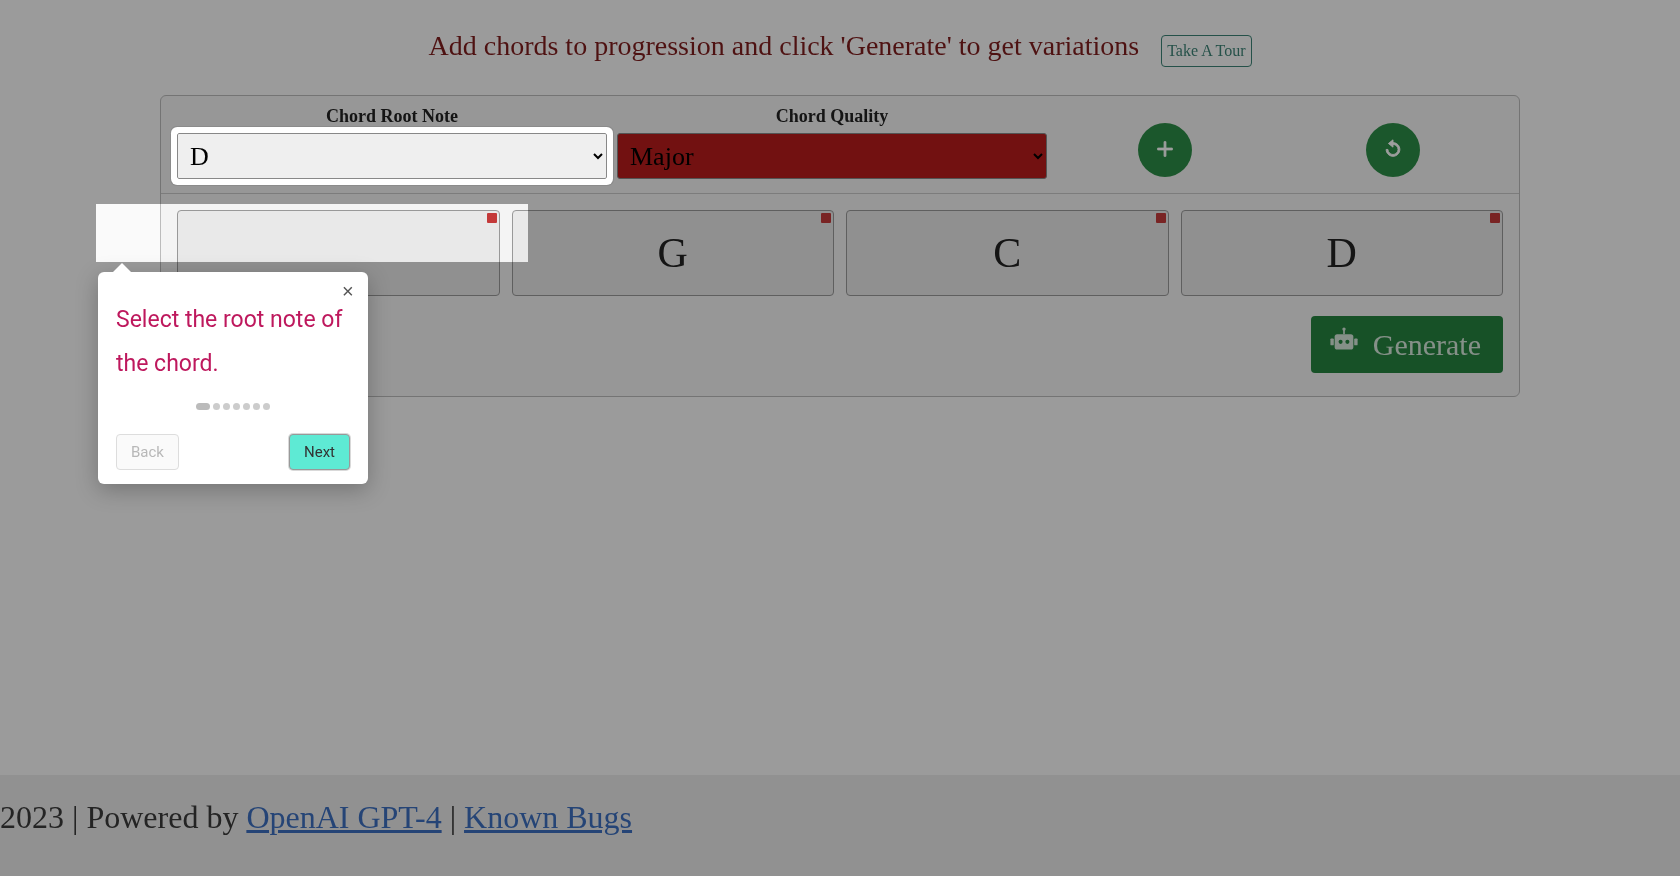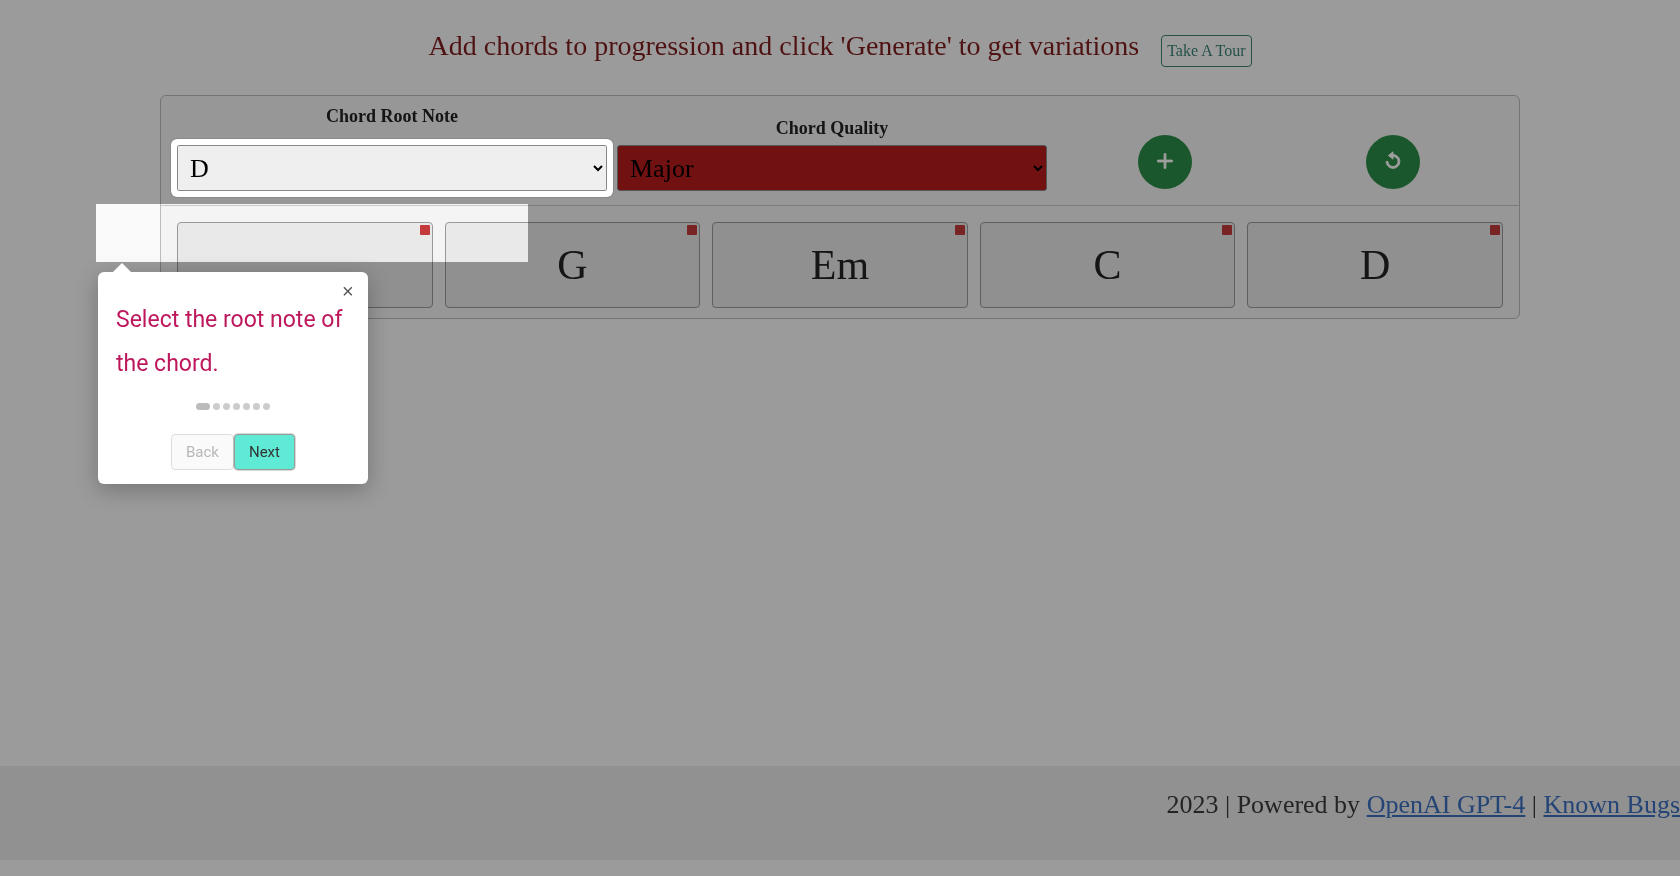--- a/index.html
+++ b/index.html
@@ -70,21 +70,21 @@
     display:flex;
     align-items:flex-end;
     padding:10px 16px 14px;
     border-bottom:1px solid #c9c9c9;
   }
   .col{
     display:flex;
     flex-direction:column;
     align-items:center;
   }
-  .col.root{width:430px;position:relative;gap:12px;}
+  .col.root{width:430px;position:relative;}
   .col.quality{width:430px;margin-left:10px;}
   .col.add{flex:1;align-items:center;justify-content:flex-end;padding-bottom:2px;}
   .col.refresh{width:220px;align-items:center;justify-content:flex-end;padding-bottom:2px;}
   .control-label{
     font-weight:700;
     font-size:18px;
     color:#222;
     margin-bottom:6px;
   }
   .select{
@@ -156,24 +156,24 @@
     border-radius:4px;
     font-family:Georgia,serif;
     font-size:30px;
     padding:10px 22px 10px 16px;
     display:flex;align-items:center;gap:12px;
     cursor:pointer;
   }
   .generate-btn svg{width:34px;height:30px;fill:#d7e9dc;}
   footer{
     position:absolute;
-    bottom:16px;left:0;width:100%;
+    bottom:0;left:0;width:100%;
     background:#eaeaea;
-    text-align:right;
-    font-size:26px;
+    text-align:left;
+    font-size:32px;
     color:#3a3a3a;
     padding:24px 0 40px;
     font-family:Georgia,serif;
   }
   footer a{
     color:#3c6fbf;
     text-decoration:underline;
   }
   
   .mask{
@@ -225,21 +225,21 @@
     display:flex;justify-content:center;gap:3px;
   }
   .popover .dots span{
     width:7px;height:7px;border-radius:50%;
     background:#ccc;display:inline-block;
   }
   .popover .dots span.active{
     width:14px;border-radius:4px;background:#bbb;
   }
   .popover .nav{
-    display:flex;justify-content:center;
+    display:flex;justify-content:space-between;
   }
   .popover .nav button{
     font-family:inherit;font-size:15px;
     padding:8px 14px;border-radius:4px;
     border:1px solid #bbb;background:#f4f4f4;
     cursor:pointer;
   }
   .popover .nav button:disabled{
     color:#b8b8b8;border-color:#ddd;background:#fafafa;cursor:default;
   }
@@ -300,32 +300,48 @@
       <div class="chord-card">
         <span class="badge"></span>
         <span></span>
       </div>
       <div class="chord-card">
         <span class="badge"></span>
         <span>G</span>
       </div>
       <div class="chord-card">
         <span class="badge"></span>
-        <span>Em</span>
-      </div>
-      <div class="chord-card">
-        <span class="badge"></span>
         <span>C</span>
       </div>
       <div class="chord-card">
         <span class="badge"></span>
         <span>D</span>
       </div>
     </div>
 
+    <div class="bottom-row">
+      <div class="hints">
+        <p>rd.</p>
+        <p>tion to complete.</p>
+      </div>
+      <button class="generate-btn">
+        <span>
+          <svg viewBox="0 0 40 32">
+            <rect x="9" y="8" width="22" height="18" rx="3"></rect>
+            <rect x="4" y="13" width="4" height="8" rx="1"></rect>
+            <rect x="32" y="13" width="4" height="8" rx="1"></rect>
+            <circle cx="16" cy="17" r="2.4" fill="#268340"></circle>
+            <circle cx="24" cy="17" r="2.4" fill="#268340"></circle>
+            <rect x="19" y="2" width="2" height="6"></rect>
+            <circle cx="20" cy="2" r="2"></circle>
+          </svg>
+        </span>
+        <span>Generate</span>
+      </button>
+    </div>
   </div>
 </div>
 
 <div class="mask">
   <div class="m-top"></div>
   <div class="m-left"></div>
   <div class="m-right"></div>
   <div class="m-bottom"></div>
 </div>
 

